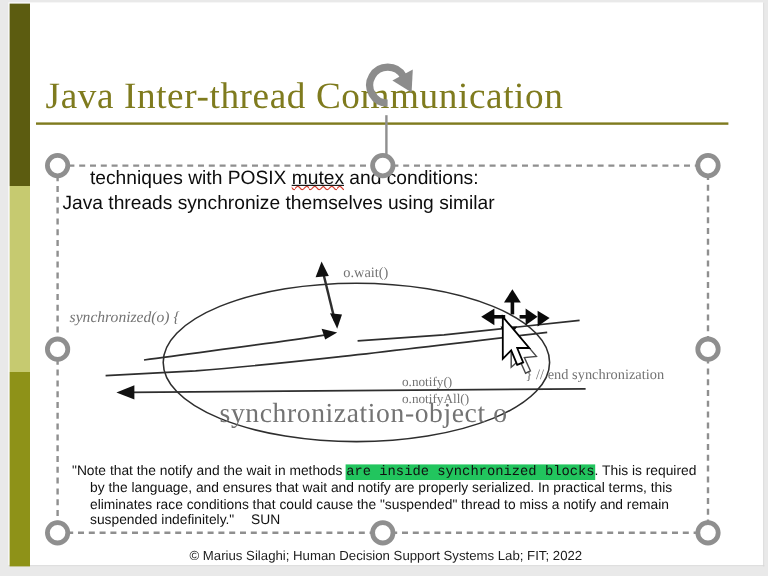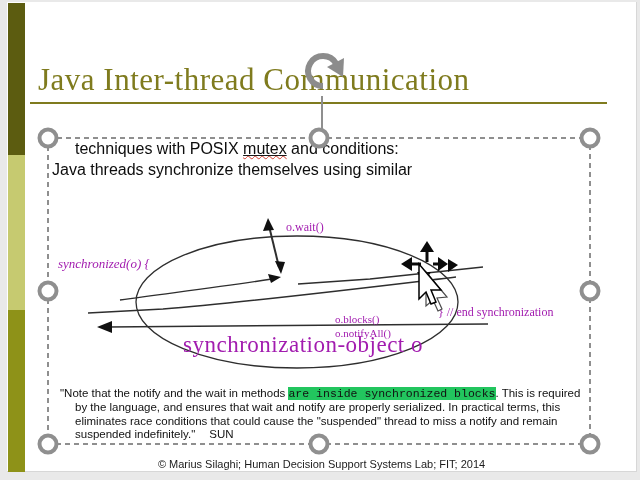--- a/index.html
+++ b/index.html
@@ -13,21 +13,21 @@
   #seg-top{height:152px;background:#5c5c10;}
   #seg-mid{height:155px;background:#c6ca70;}
   #seg-bot{height:162px;background:#8e9218;}
   #title{left:38px;top:62px;width:560px;font-family:"Liberation Serif",serif;
          font-size:31px;color:#7f7b1e;white-space:nowrap;letter-spacing:.5px;}
   #title-underline{left:30px;top:102px;width:577px;height:2px;background:#7f7b1e;}
   #body-text{left:52px;top:138px;width:520px;font-size:16px;color:#0d0d0d;line-height:21px;}
   #body-line2{padding-left:23px;}
   .mutex-outer{text-decoration:underline wavy #d23f31;text-decoration-thickness:1px;}
   .mutex-inner{text-decoration:underline solid #1a1a1a;}
-  .dlabel{font-family:"Liberation Serif",serif;color:#a21caf;white-space:nowrap;text-align:center;}
+  .dlabel{font-family:"Liberation Serif",serif;color:#737373;white-space:nowrap;text-align:center;}
   #lbl-sync{left:58px;top:256px;font-size:13px;font-style:italic;}
   #lbl-wait{left:286px;top:220px;font-size:12px;}
   #lbl-end{left:438px;top:272px;font-size:12px;margin-top:33px;}
   #lbl-notify{left:335px;top:313px;font-size:11px;}
   #lbl-notifyall{left:335px;top:327px;font-size:11px;}
   #lbl-object{left:183px;top:332px;font-size:23px;letter-spacing:.5px;}
   #quote{left:60px;top:387px;width:516px;font-size:11.5px;line-height:13.8px;color:#111;
          padding-left:15px;text-indent:-15px;}
   #quote .hl{background:#22c55e;font-family:Liberation Mono, monospace;}
   #quote .attr{margin-left:14px;}
@@ -65,27 +65,27 @@
   <path d="M 269,226 L 279,267" class="stroke" stroke-width="2"></path>
   <polygon points="268,218 274,230 263,231" class="head"></polygon>
   <polygon points="281,274 275,261 285,262" class="head"></polygon>
   <path d="M 108,327 L 488,324" class="stroke" stroke-width="1.5"></path>
   <polygon points="97,327 112,321 112,333" class="head"></polygon>
 </svg>
 
 <div class="abs dlabel" id="lbl-sync">synchronized(o) {</div>
 <div class="abs dlabel" id="lbl-wait">o.wait()</div>
 <div class="abs dlabel" id="lbl-end">} // end synchronization</div>
-<div class="abs dlabel" id="lbl-notify">o.blocks()</div>
+<div class="abs dlabel" id="lbl-notify">o.notify()</div>
 <div class="abs dlabel" id="lbl-notifyall">o.notifyAll()</div>
 <div class="abs dlabel" id="lbl-object">synchronization-object o</div>
 
 <div id="quote" class="abs"><span>"Note that the notify and the wait in methods </span><span class="hl">are inside synchronized blocks</span><span>. This is required by the language, and ensures that wait and notify are properly serialized. In practical terms, this eliminates race conditions that could cause the "suspended" thread to miss a notify and remain suspended indefinitely."</span><span class="attr">SUN</span></div>
 
-<div id="footer" class="abs">© Marius Silaghi; Human Decision Support Systems Lab; FIT; 2014</div>
+<div id="footer" class="abs">© Marius Silaghi; Human Decision Support Systems Lab; FIT; 2022</div>
 
 <svg width="640" height="480" viewBox="0 0 640 480">
   <rect x="48" y="138" width="542" height="306" fill="none" class="sel" stroke-width="2" stroke-dasharray="5 4"></rect>
   <line x1="322" y1="96" x2="322" y2="129" class="sel" stroke-width="2"></line>
   <g>
     <path d="M 323,86 A 15,15 0 1 1 336.1,63.5" fill="none" stroke="#8c8c8c" stroke-width="6"></path>
     <polygon points="343,77 344,58 327,67" fill="#8c8c8c"></polygon>
   </g>
   <g fill="#ffffff" stroke="#8f8f8f" stroke-width="4">
     <circle cx="48" cy="138" r="8.5"></circle>

